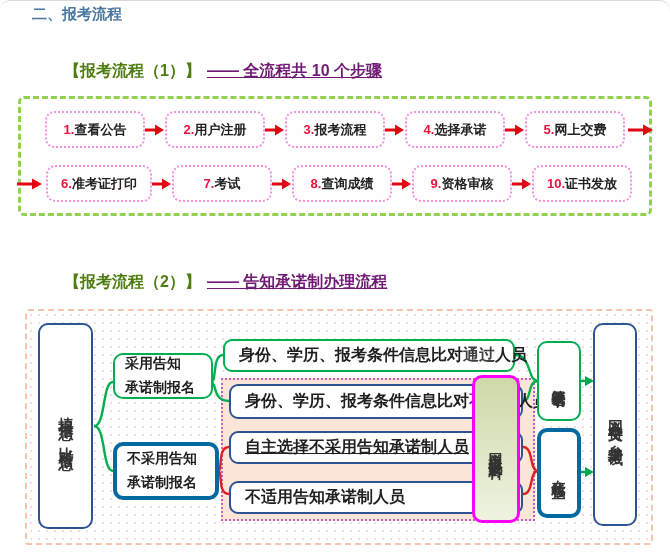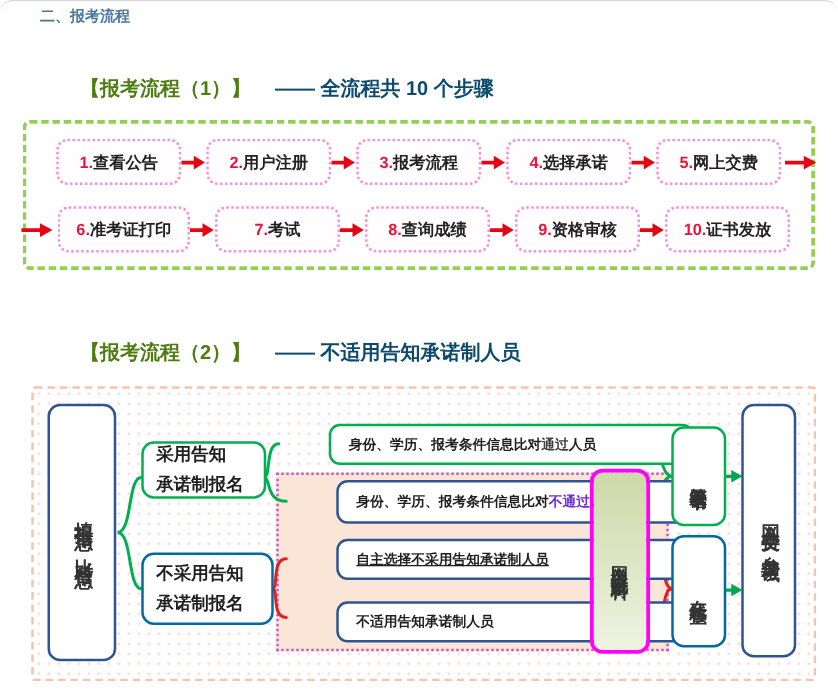--- a/index.html
+++ b/index.html
@@ -2,26 +2,26 @@
 <html><head>
 <meta charset="utf-8">
 <style>
   html,body{margin:0;padding:0;background:#fff;}
   *{box-sizing:border-box;}
   body{font-family:"Liberation Sans","DejaVu Sans",sans-serif;}
   .page{position:relative;width:670px;height:552px;background:#fff;overflow:hidden;
         border-top:1px solid #d9d9d9;border-radius:10px 10px 0 0;}
 
   
-  .page-title{position:absolute;left:32px;top:4px;font-size:12px;font-weight:bold;color:#4a779f;}
+  .page-title{position:absolute;left:32px;top:4px;font-size:15px;font-weight:bold;color:#4a779f;}
   .sec-label{position:absolute;font-size:16px;font-weight:bold;white-space:nowrap;}
   .sec1-label{left:64px;top:60px;}
   .sec2-label{left:64px;top:271px;}
   .lbl-magenta{color:#4d7c0f;}
-  .lbl-link{color:#0c4a6e;margin-left:19px;cursor:pointer;}
+  .lbl-link{color:#701a75;text-decoration:underline;margin-left:6px;cursor:pointer;}
 
   
   .steps-box{position:absolute;left:18px;top:95px;width:634px;height:120px;
              border:3px dashed #92d050;border-radius:6px;}
   .srow{position:absolute;display:flex;align-items:center;}
   .srow1{left:24px;top:12px;}
   .srow2{left:18px;top:66px;}
   .step{width:100px;height:37px;border:2px dotted #f291de;border-radius:9px;background:#fffdfe;
         display:flex;align-items:center;justify-content:center;font-size:13px;font-weight:bold;
         color:#222;line-height:1;flex:0 0 auto;}
@@ -36,33 +36,33 @@
               background-image:radial-gradient(#f6dcda 1px,transparent 1.4px);
               background-size:8px 8px;z-index:0;}
   .inner-dash{position:absolute;left:221px;top:77px;width:314px;height:143px;
               border:2px dotted #c45fc0;background:#fbe5d6;z-index:1;}
   .fbox{position:absolute;background:#fff;display:flex;align-items:center;justify-content:center;
         border-radius:10px;color:#1f1f1f;}
   .vtext{writing-mode:vertical-rl;text-orientation:upright;font-weight:bold;letter-spacing:3px;
          color:#333;}
   .b-blue{border:2px solid #2f5496;}
   .b-green{border:2px solid #00b050;}
-  .b-red{border:2px solid #0369a1;}
+  .b-red{border:4px solid #0369a1;}
   .b-magenta{border:3px solid #ff00ff;}
 
   .fill-info{left:38px;top:22px;width:55px;height:206px;z-index:3;}
   .fill-info .vtext{font-size:15px;}
   .adopt{left:113px;top:52px;width:100px;height:46px;z-index:3;
          font-size:14px;font-weight:bold;white-space:pre-line;justify-content:flex-start;
          padding-left:10px;line-height:1.7;}
   .not-adopt{left:113px;top:141px;width:106px;height:58px;z-index:3;
          font-size:14px;font-weight:bold;white-space:pre-line;justify-content:flex-start;
          padding-left:10px;line-height:1.7;}
   .row{height:33px;border-radius:9px;justify-content:flex-start;padding-left:14px;
-       font-size:11px;font-weight:bold;white-space:nowrap;margin-left:40px;}
+       font-size:16px;font-weight:bold;white-space:nowrap;}
   .row1{left:223px;top:38px;width:292px;z-index:2;}
   .row2{left:229px;top:83px;width:294px;height:35px;z-index:2;}
   .row3{left:229px;top:130px;width:294px;z-index:2;text-decoration:underline;}
   .row4{left:229px;top:180px;width:294px;z-index:2;}
   .hl-green{color:#404040;}
   .hl-red{color:#6d28d9;}
   .submit{left:472px;top:74px;width:48px;height:148px;z-index:4;
           background:linear-gradient(180deg,#cdd9a8 0%,#eef3e1 100%);}
   .submit .vtext{font-size:14px;letter-spacing:2px;}
   .sign{left:537px;top:40px;width:44px;height:80px;z-index:3;}
@@ -167,21 +167,21 @@
           <polygon points="10,0.5 19,6 10,11.5" fill="#e30613"></polygon>
         </svg>
       <div class="step">
           <span class="num">10.</span>
           <span>证书发放</span>
         </div>
     </div>
   </div>
 
   <div class="sec-label sec2-label">
-    <span class="lbl-magenta">【报考流程（2）】</span><span class="lbl-link">——  不适用告知承诺制人员</span>
+    <span class="lbl-magenta">【报考流程（2）】</span><span class="lbl-link">——  告知承诺制办理流程</span>
   </div>
 
   <div class="flow">
     <div class="outer-dash"></div>
     <div class="inner-dash"></div>
 
     <svg class="overlay" width="670" height="252" viewBox="0 0 670 252">
       <g fill="none" stroke-linecap="round">
         <path d="M113,81 C102,81 106,125 94,125 C106,125 102,170 113,170" stroke="#00b050" stroke-width="2.4"></path>
         <path d="M223,54 C212,54 217,81 211,81 C217,81 212,100 229,100" stroke="#00b050" stroke-width="2.4"></path>

